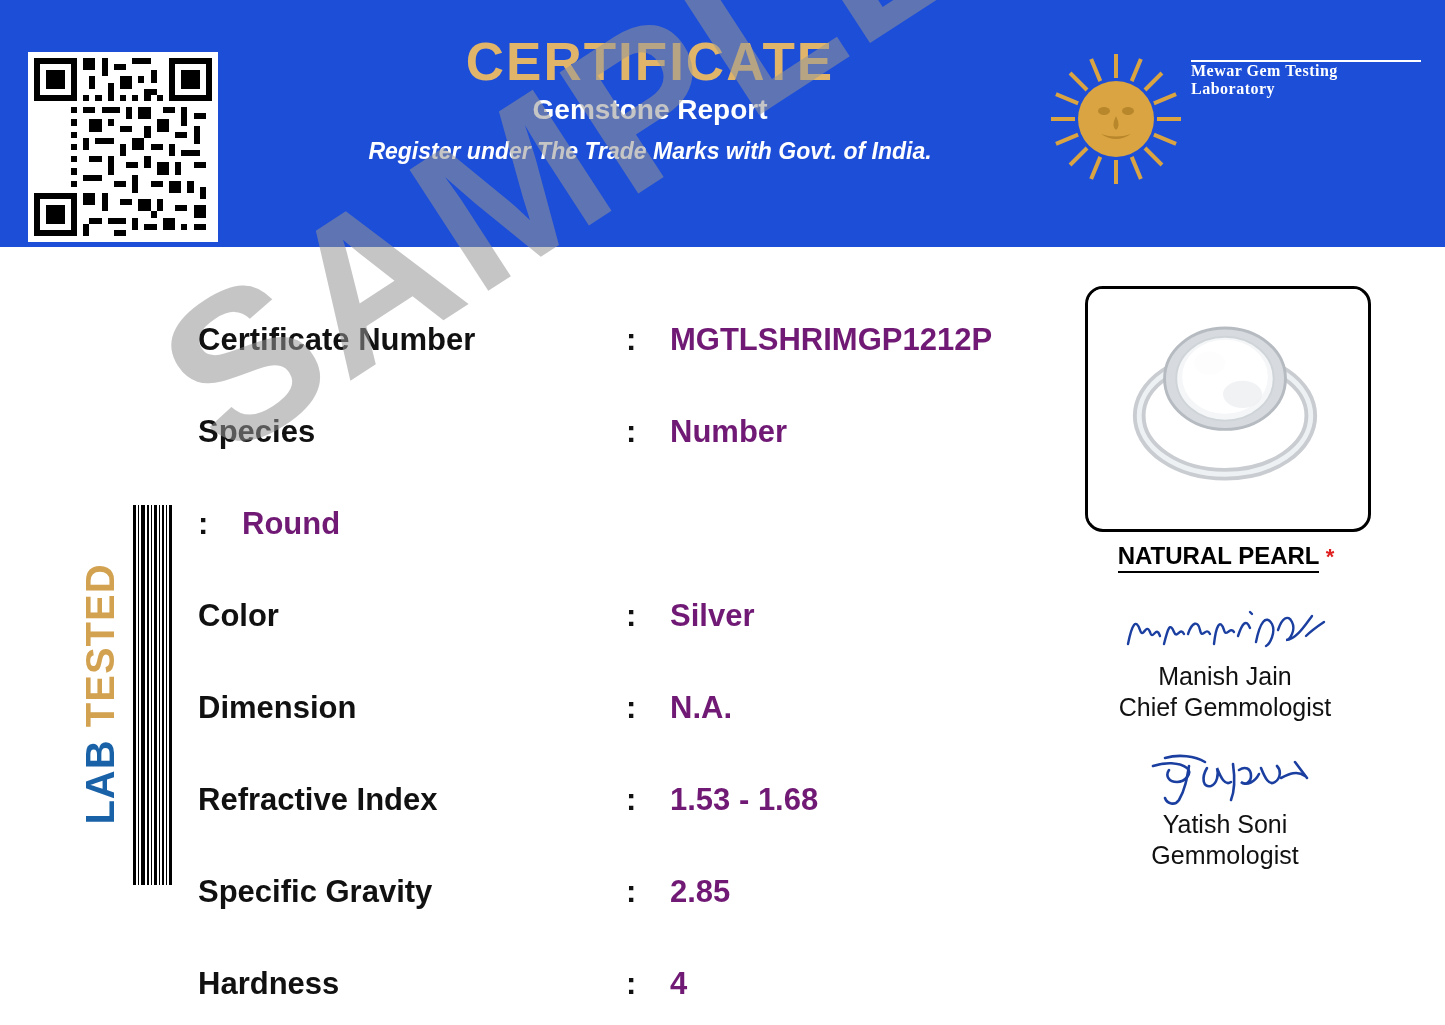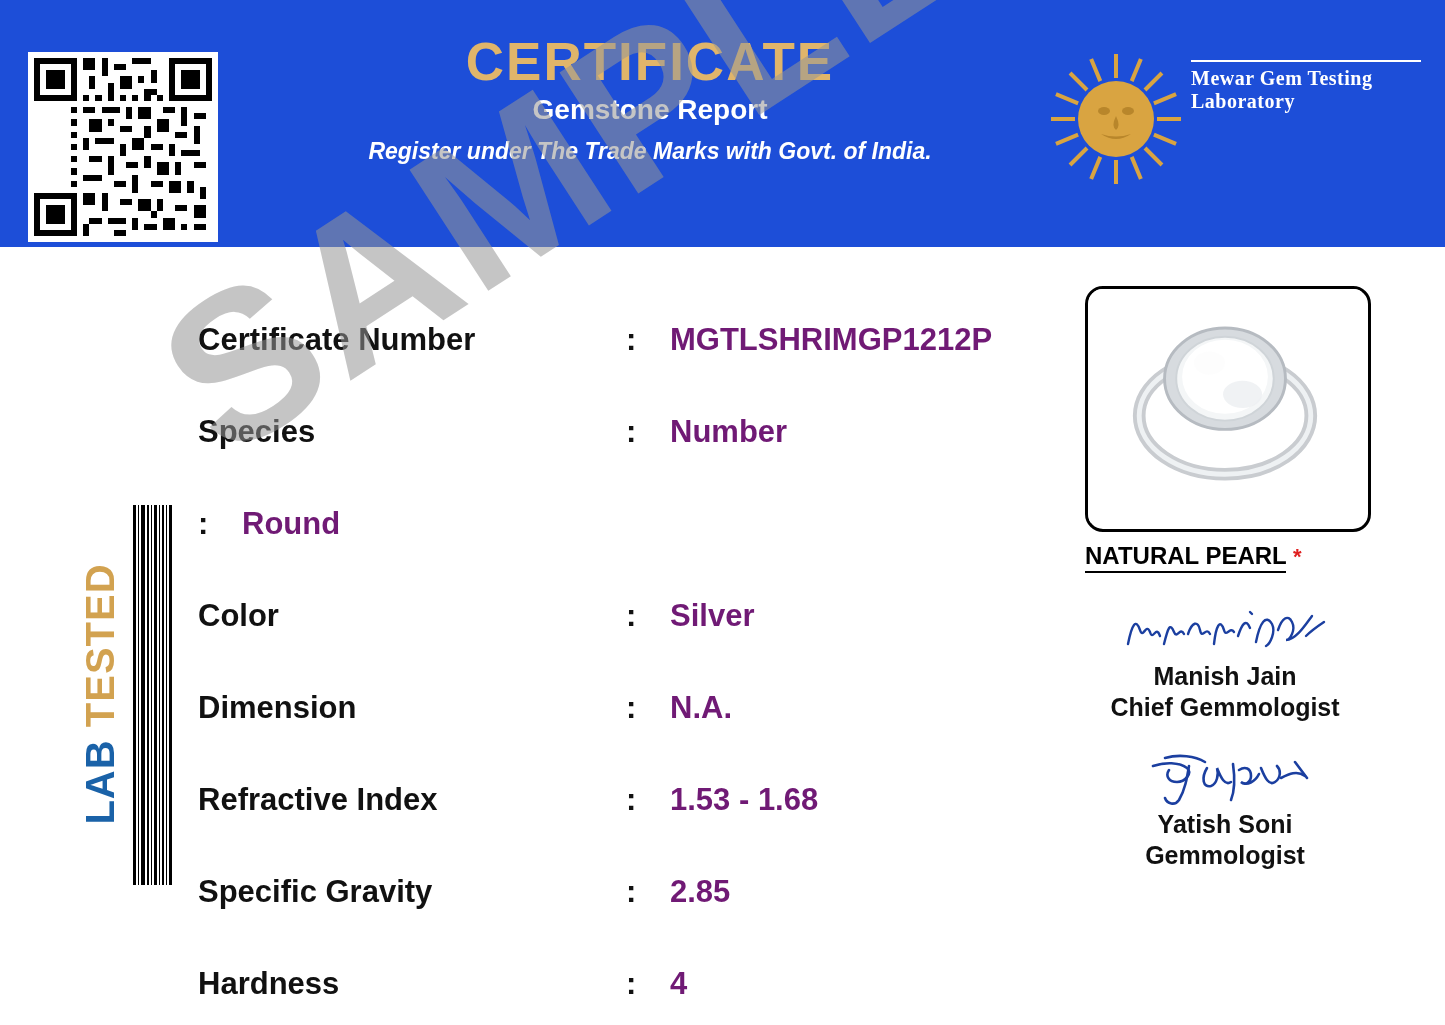--- a/index.html
+++ b/index.html
@@ -103,26 +103,25 @@
     letter-spacing: 1px;
     line-height: 1;
     font-family: "Liberation Serif", serif;
   }
   .mgtl-tm {
     font-size: 16px;
     vertical-align: super;
     font-weight: normal;
   }
   .mgtl-sub {
-    font-size: 20px;
+    font-size: 16px;
     font-weight: bold;
     letter-spacing: 0.5px;
     margin-top: 4px;
     border-top: 2px solid #ffffff;
-    padding-top: 5px;
     font-family: "Liberation Serif", serif;
   }
 
   
   .body-area {
     position: absolute;
     left: 0;
     top: 247px;
     width: 1445px;
     height: 778px;
@@ -197,37 +196,38 @@
     border: 3px solid #000000;
     border-radius: 18px;
     background: #ffffff;
     overflow: hidden;
   }
   .gem-caption {
     position: absolute;
     left: 1085px;
     top: 295px;
     width: 282px;
+    text-align: center;
     font-size: 24px;
     font-weight: bold;
     color: #000000;
   }
   .gem-caption .underline {
     border-bottom: 2px solid #000;
     padding-bottom: 2px;
   }
   .gem-caption .star { color: #e02020; font-size: 22px; }
 
   .sign-block { position: absolute; left: 1075px; width: 300px; text-align: center; }
   .sign1 { top: 352px; }
   .sign2 { top: 500px; }
   .sign-img { height: 62px; display: flex; align-items: center; justify-content: center; }
   .sign-name {
     font-size: 25px;
-    font-weight: bold;
+    font-weight: normal;
     color: #111111;
     line-height: 1.25;
   }
 
   
   .watermark {
     position: absolute;
     left: 0;
     top: 0;
     width: 1445px;

